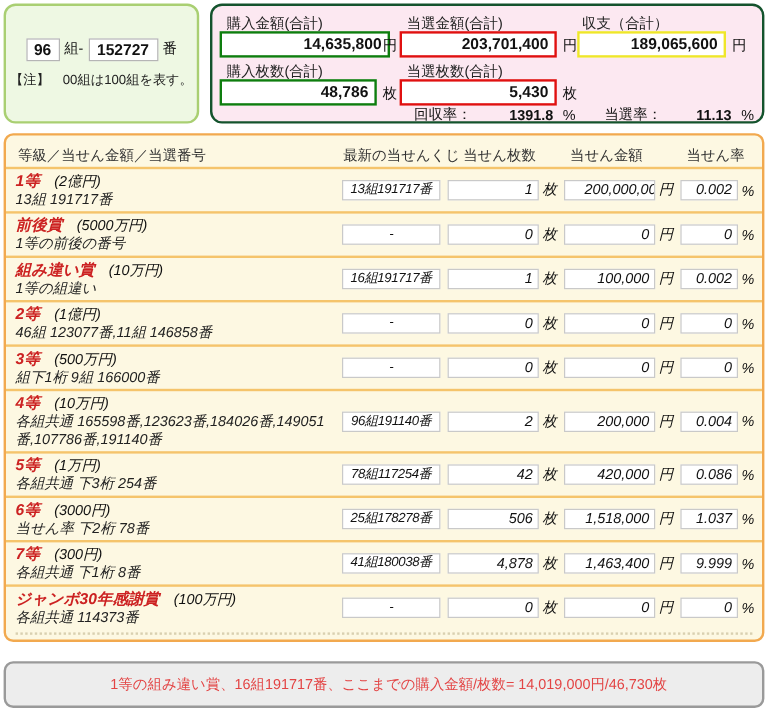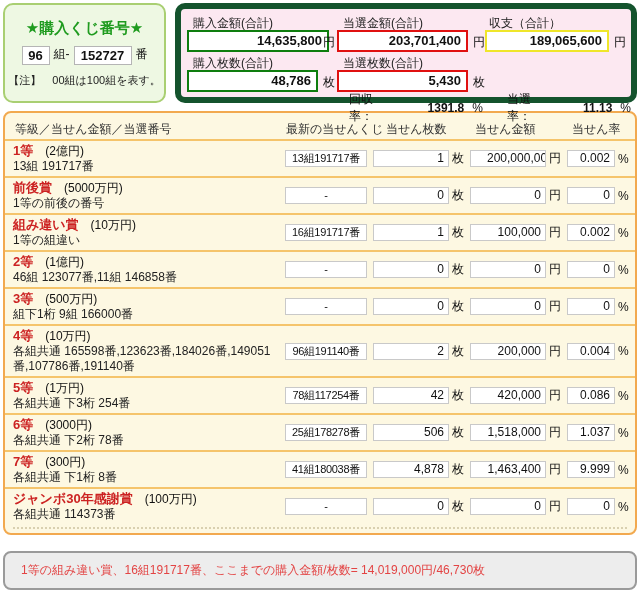--- a/index.html
+++ b/index.html
@@ -8,21 +8,21 @@
     width:640px; height:591px; overflow:hidden; background:#ffffff;
     font-family:"Liberation Sans","DejaVu Sans",sans-serif; color:#111;
   }
   
   .top { display:flex; gap:9px; padding:3px 3px 0 3px; }
   .panel { border-radius:10px; height:100px; }
   .panel.green {
     width:163px; background:#eef8e3; border:2px solid #a9cf72;
     display:flex; flex-direction:column; align-items:center; justify-content:center; gap:8px;
   }
-  .panel.pink { flex:1; background:#fce8f1; border:6px solid #14532d; position:relative; }
+  .panel.pink { flex:1; background:#fce8f1; border:2px solid #14532d; position:relative; }
   .g-title { color:#1f9b1f; font-weight:bold; font-size:15px; }
   .num-row { display:flex; align-items:flex-start; gap:4px; font-size:12px; }
   .numbox {
     background:#fff; border:1px solid #b5b5b5; font-weight:bold; font-size:13px;
     padding:1px 4px; text-align:center; min-width:28px;
   }
   .note { font-size:11px; color:#222; }
   .pl { position:absolute; font-size:12px; color:#222; white-space:nowrap; }
   .pv {
     position:absolute; background:#fff; height:22px; line-height:18px;
@@ -36,50 +36,49 @@
   .rates .rv { font-weight:bold; width:68px; text-align:right; }
   .rates .ru { margin-left:8px; }
   .rates .rl2 { margin-left:24px; }
   
   .rtable {
     margin:8px 3px 16px 3px; background:#fdf8e2; border:2px solid #f2a94f;
     border-radius:8px; padding-bottom:4px;
   }
   .thead { position:relative; height:28px; border-bottom:2px solid #f5c46b; }
   .hl { position:absolute; top:8px; font-size:12px; color:#333; white-space:nowrap; }
-  .trow { display:flex; align-items:center; padding:2px 4px 2px 8px; min-height:33px; }
+  .trow { display:flex; align-items:center; padding:2px 4px 2px 8px; min-height:33px;font-style:italic; }
   .trow + .trow { border-top:2px solid #f5c46b; }
   .c-desc { width:266px; margin-right:6px; }
   .rline { font-size:13px; line-height:16px; }
   .rank { color:#cc2222; font-weight:bold; }
   .prize { color:#111; font-size:12px; margin-left:12px; }
   .nums { font-size:12px; line-height:15px; color:#222; }
   .vbox {
     background:#fff; border:1px solid #c9c9c9; height:17px; line-height:15px;
     font-size:11px; padding:0 4px; overflow:hidden; white-space:nowrap; flex:none;
   }
   .vbox.latest { width:82px; text-align:center; margin-right:6px; letter-spacing:-0.3px; }
   .vbox.num { text-align:right; font-size:12px; }
   .w-count { width:76px; } .w-amount { width:76px;padding-left:16px; } .w-rate { width:48px; }
   .unit { font-size:12px; margin-left:3px; margin-right:6px; flex:none; }
   .unit.last { margin-right:0; }
   .dotted { border-top:2px dotted #d9d0b0; margin:3px 8px 0 8px; height:2px; }
   
   .footer {
     margin:7px 3px 0 3px; background:#ededed; border:2px solid #9a9a9a; border-radius:8px;
-    color:#e34444; font-size:12px; padding:9px 8px 9px 16px;
+    color:#e34444; font-size:12px; padding:9px 8px 9px 16px;text-align:center;
   }
 </style>
 </head>
 <body>
 
 <div class="top">
 
   <div class="panel green">
-    <div class="g-title">★購入くじ番号★</div>
     <div class="num-row">
       <span class="numbox">96</span>
       <span>組-</span>
       <span class="numbox" style="min-width:58px">152727</span>
       <span>番</span>
     </div>
     <div class="note">【注】　00組は100組を表す。</div>
   </div>
 
   <div class="panel pink">
@@ -233,21 +232,21 @@
     <span class="unit">円</span>
     <div class="vbox num w-rate">0.086</div>
     <span class="unit last">%</span>
   </div>
 
   <div class="trow">
     <div class="c-desc">
       <div class="rline">
         <span class="rank">6等</span><span class="prize">(3000円)</span>
       </div>
-      <div class="nums">各組共通 下2桁 78番</div>
+      <div class="nums">当せん率 下2桁 78番</div>
     </div>
     <div class="vbox latest">25組178278番</div>
     <div class="vbox num w-count">506</div>
     <span class="unit">枚</span>
     <div class="vbox num w-amount">1,518,000</div>
     <span class="unit">円</span>
     <div class="vbox num w-rate">1.037</div>
     <span class="unit last">%</span>
   </div>
 

